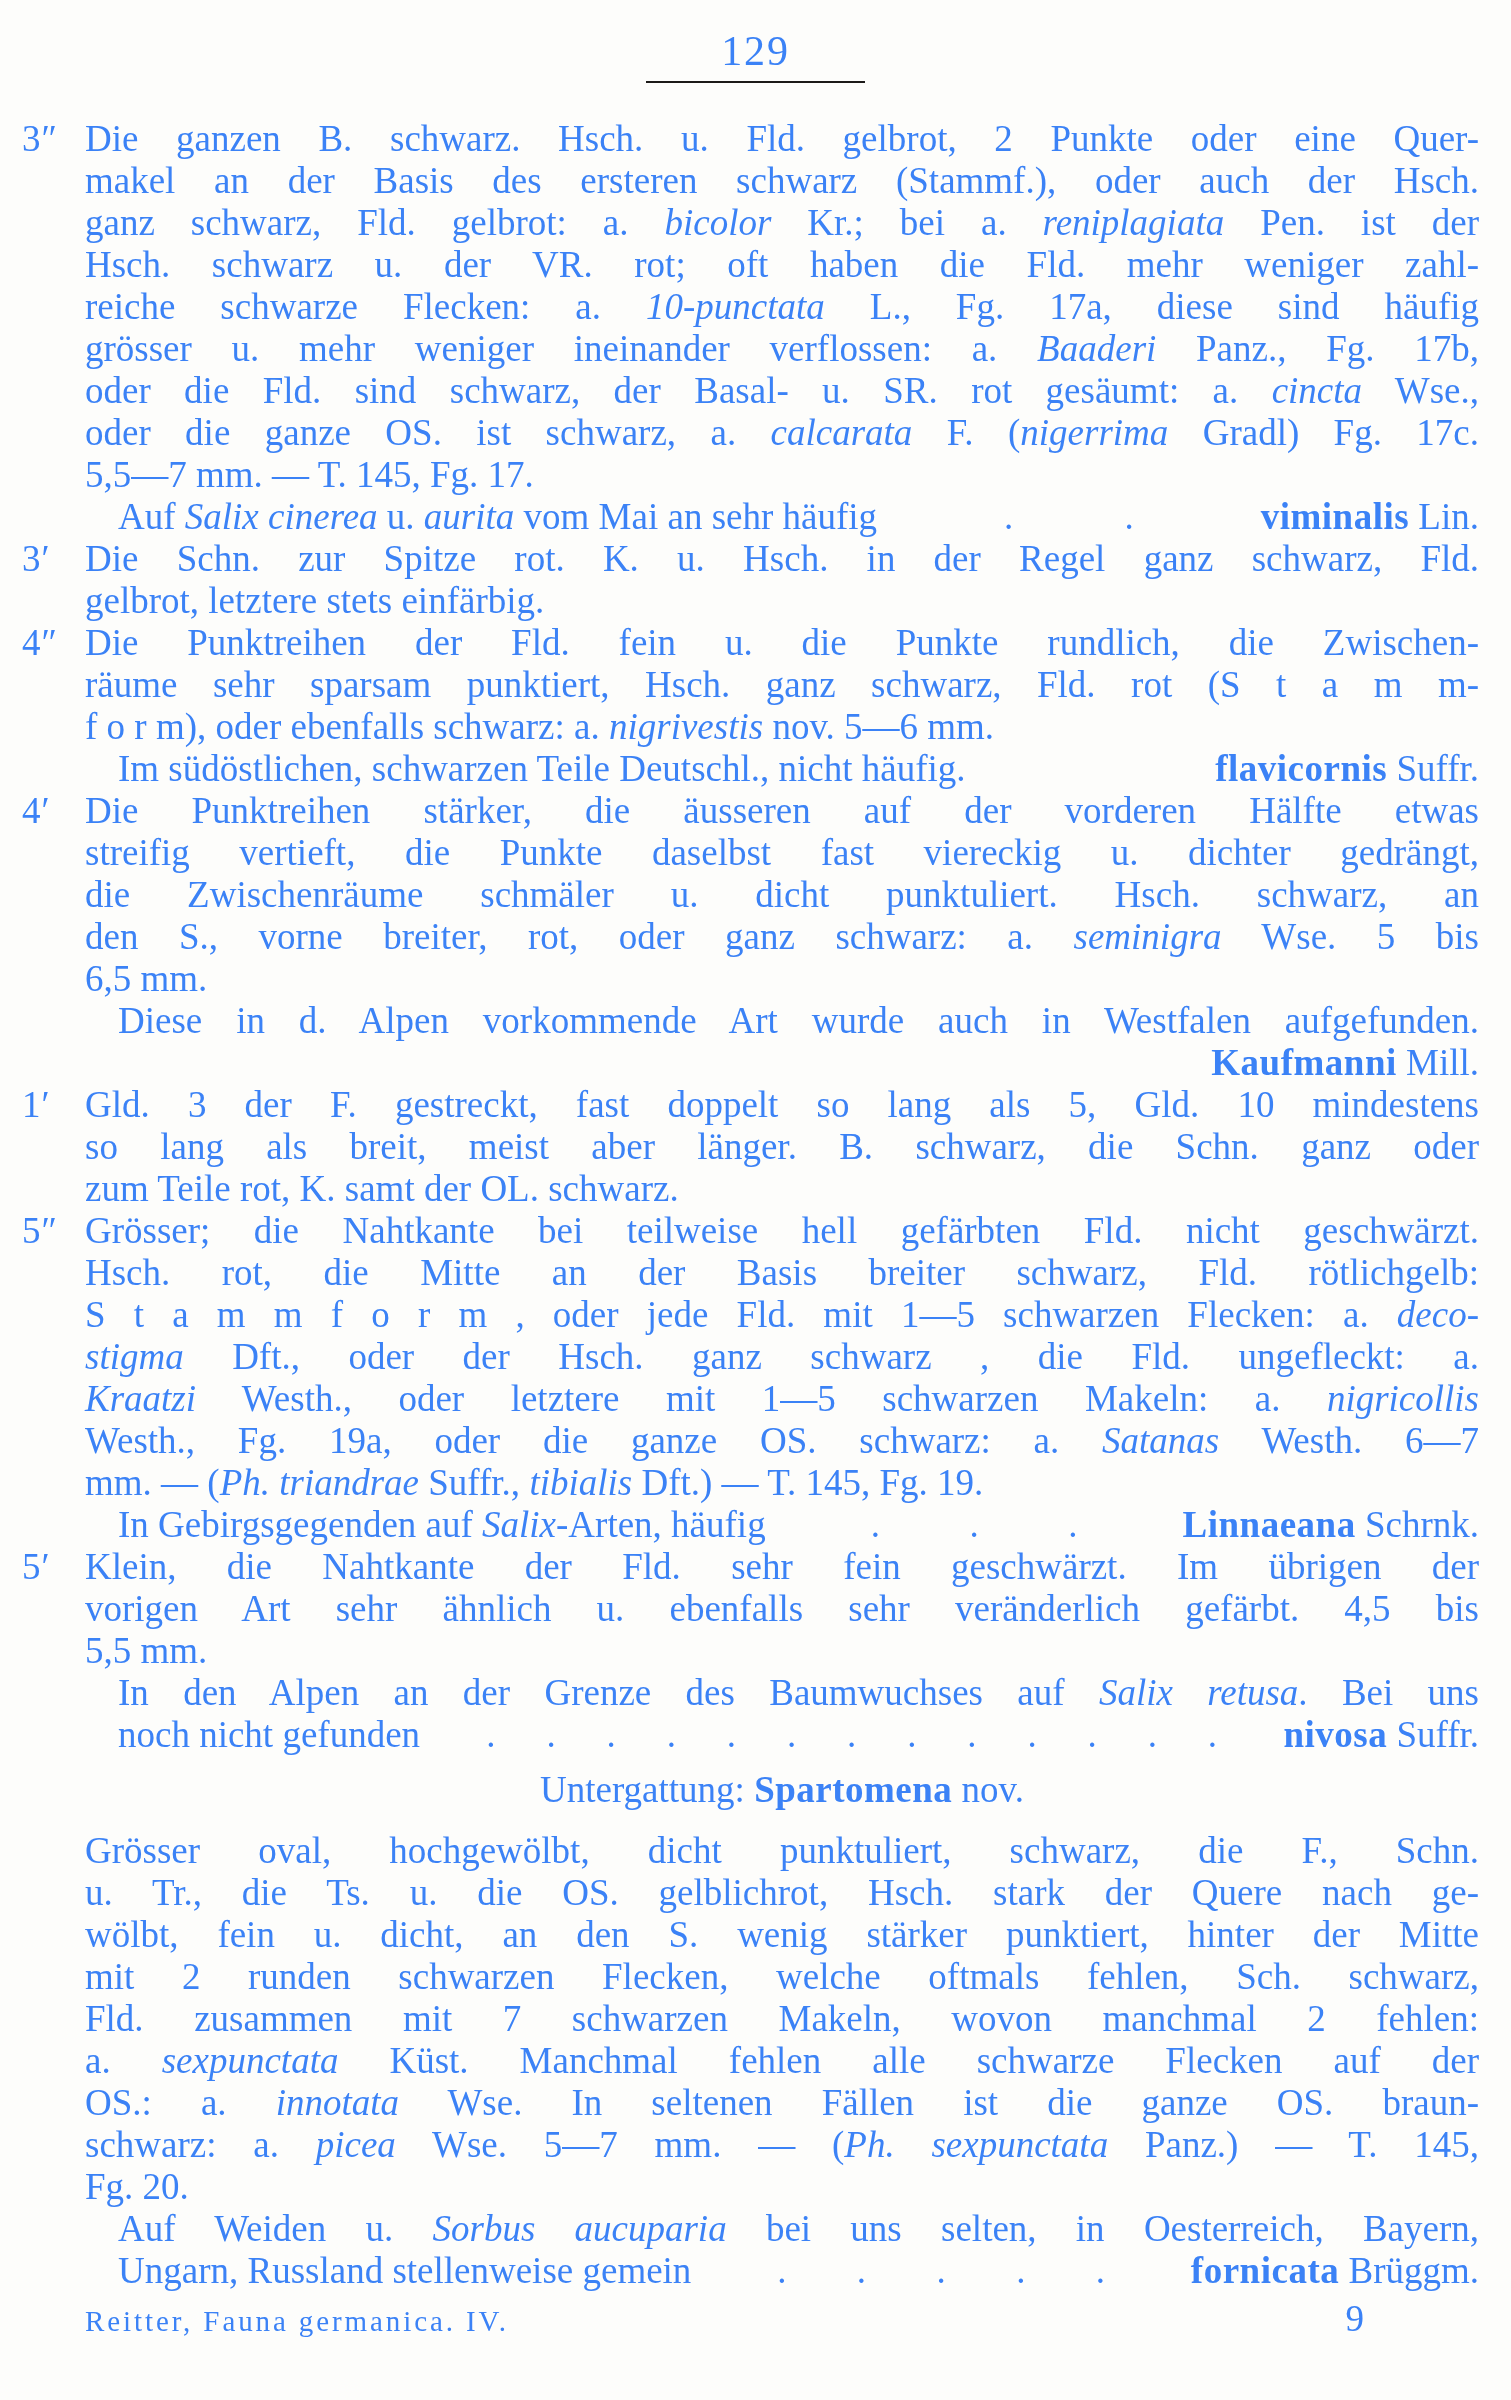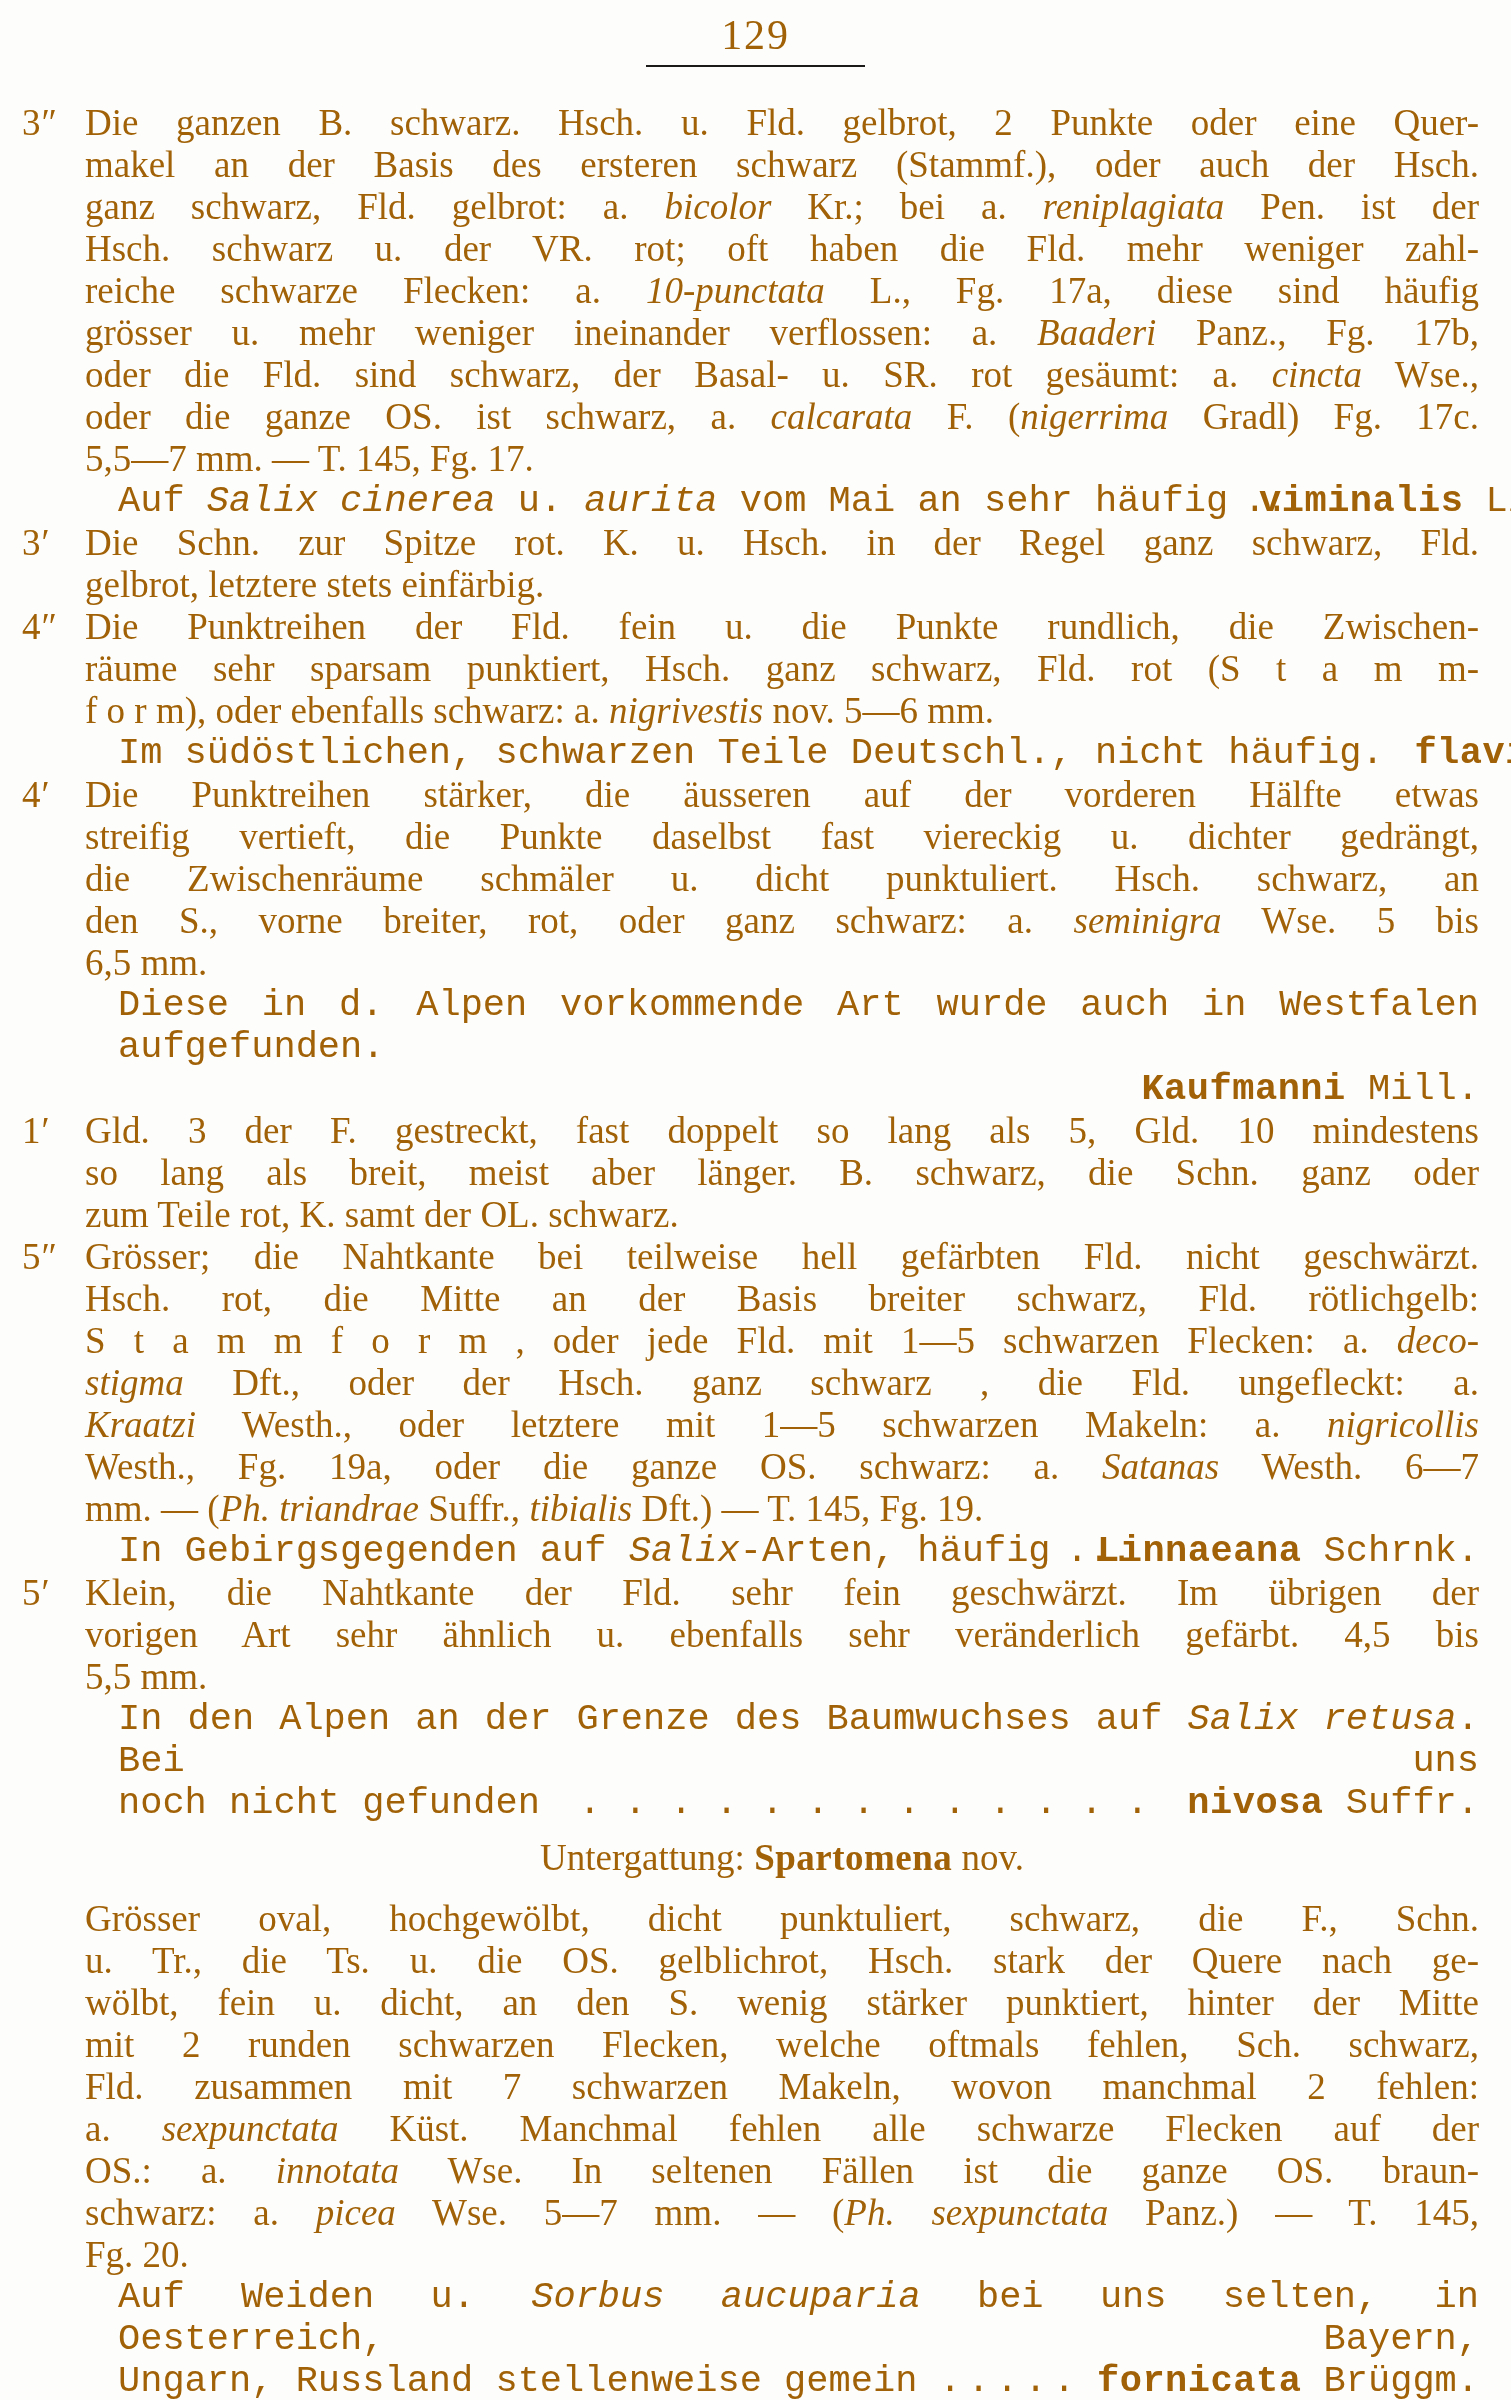--- a/index.html
+++ b/index.html
@@ -2,41 +2,41 @@
 <html lang="de"><head>
 <meta charset="utf-8">
 <style>
   html,body{margin:0;padding:0;}
   body{background:#e8e6e1;}
   #page{
     position:relative;
     width:1511px;height:2401px;
     margin:0 auto;
     background:#fdfdfb;
-    color:#a16207;
+    color:#3b82f6;
     font-family:"Liberation Serif","DejaVu Serif",serif;
     font-size:37px;
     overflow:hidden;
     box-sizing:border-box;
-    padding-top:13px;
+    padding-top:29px;
   }
   
   #pagehead{text-align:center;}
   #pagenum{font-size:42px;line-height:44px;letter-spacing:1.9px;}
   #pagenum-rule{width:219px;height:0;border-bottom:2.9px solid #1c1a18;margin:7.7px auto 0;}
   
   #textcol{margin:35px 32px 0 85px;}
   .line{line-height:42px;min-height:42px;}
   .j{text-align:justify;text-align-last:justify;}
   .block.entry,.block.para{position:relative;}
   .klabel{
     position:absolute;left:-63px;top:0;
     line-height:42px;letter-spacing:1px;
   }
-  .block.note{padding-left:33px;font-family:Liberation Mono, monospace;}
+  .block.note{padding-left:33px;}
   .nameline{display:flex;align-items:baseline;}
   .nl-left{flex:0 0 auto;white-space:nowrap;}
   .nl-dots{flex:1 1 auto;display:flex;justify-content:space-evenly;align-items:baseline;padding:0 15.4px;min-width:0;}
   .nl-dots span{line-height:42px;}
   .nl-name{flex:0 0 auto;white-space:nowrap;text-align:center;}
   b,.nl-name b{font-weight:700;letter-spacing:0.5px;}
   i{font-style:italic;}
   .block.heading{text-align:center;margin:13.4px 0 19px;}
   .block.heading .line{text-align:left;text-align-last:center;}
   

